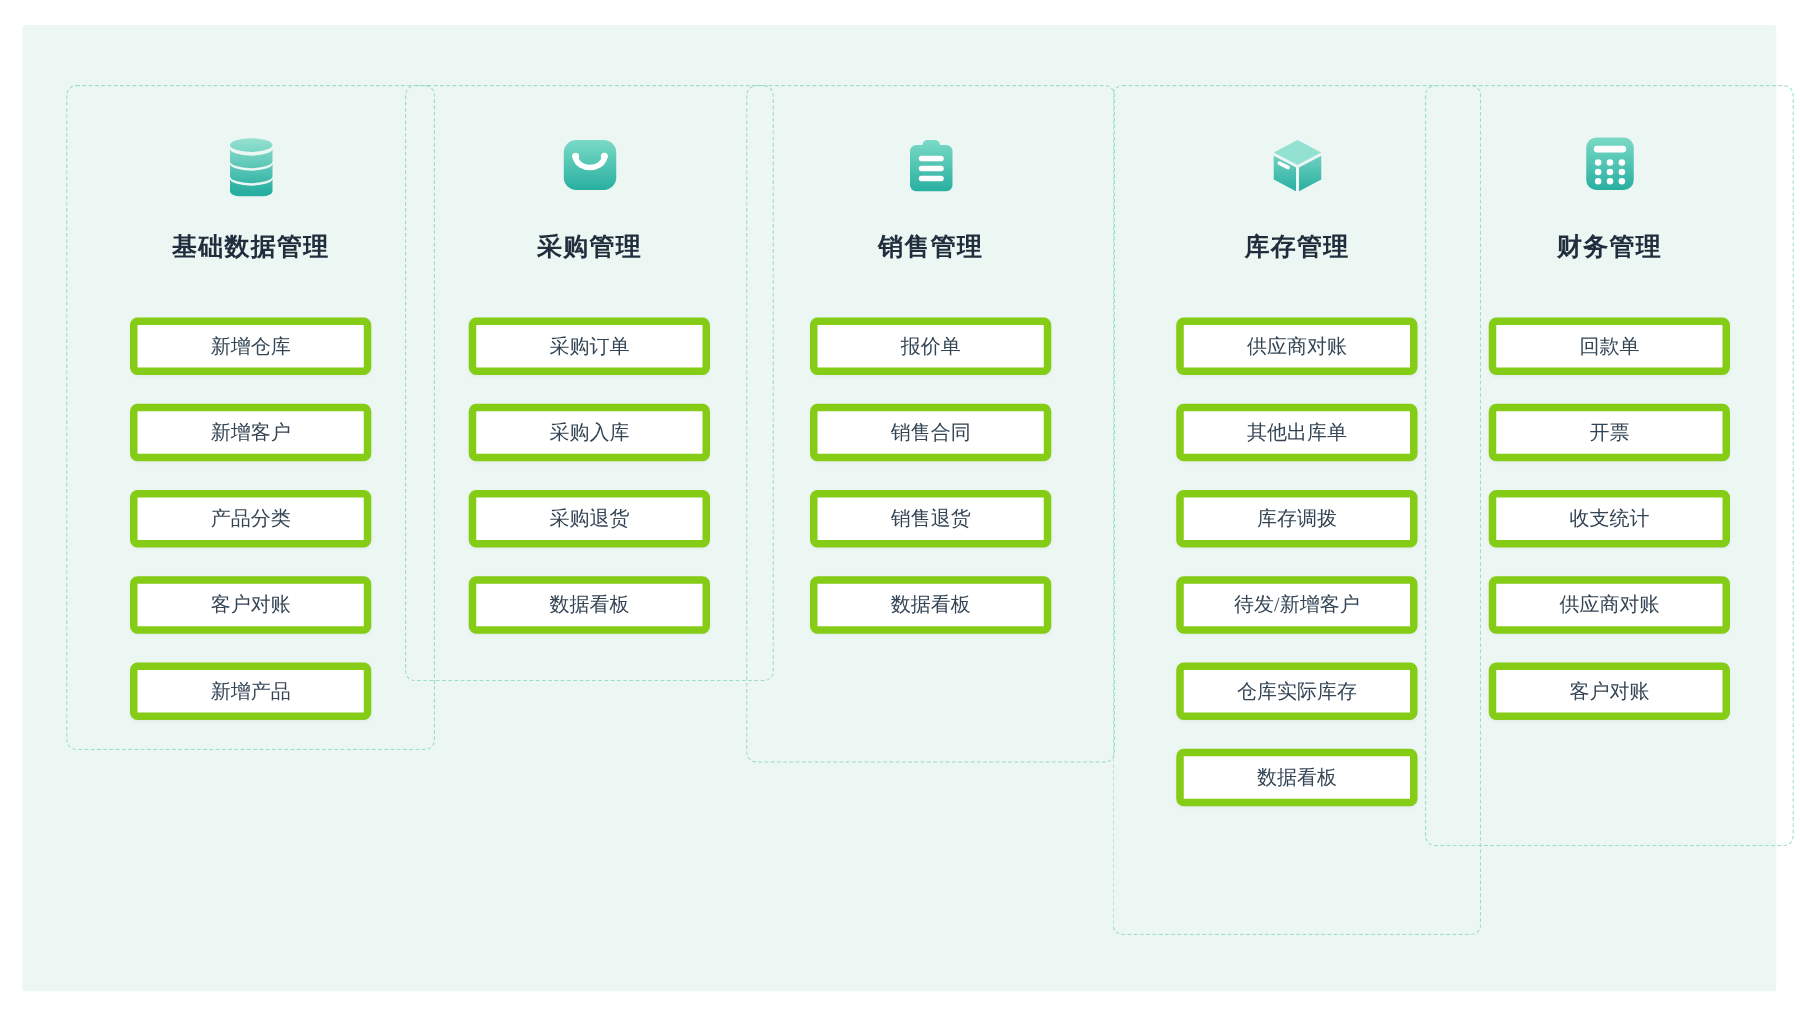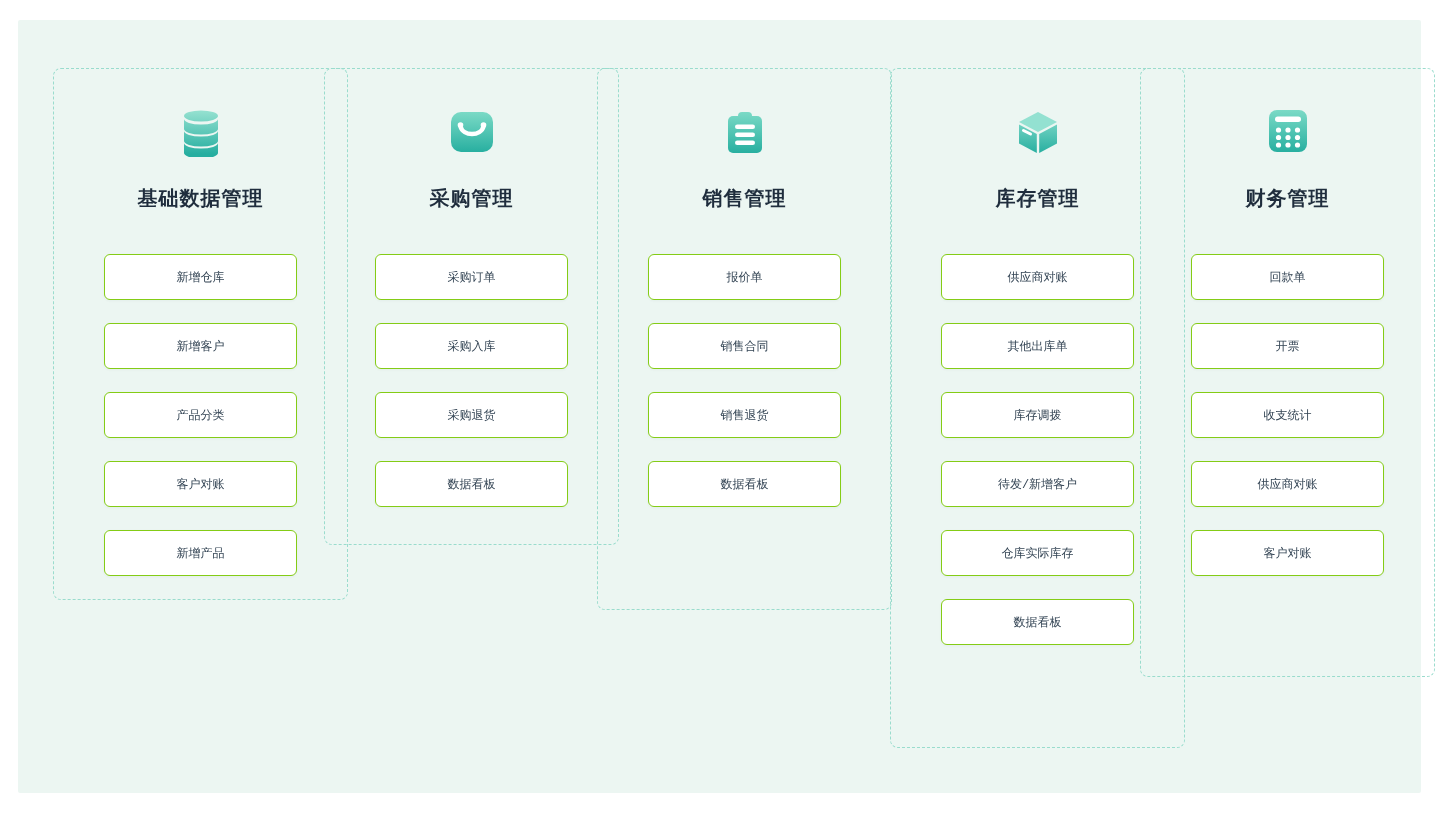--- a/index.html
+++ b/index.html
@@ -17,23 +17,23 @@
   .col-4{left:890px;top:68px;height:680px;}
   .col-5{left:1140px;top:68px;height:609px;}
   .icon-wrap{margin-top:36px;width:52px;height:52px;display:flex;align-items:center;justify-content:center;}
   .card-title{
     margin:30px 0 0 0;font-size:20px;line-height:22px;font-weight:700;
     color:#1f2d3d;letter-spacing:1px;
   }
   .items{display:flex;flex-direction:column;gap:23px;margin-top:45px;}
   .item-btn{
     width:193px;height:46px;box-sizing:border-box;
-    background:#ffffff;border:1px solid #84cc16;border-radius:6px;
+    background:#ffffff;border:6px solid #84cc16;border-radius:6px;
     box-shadow:0 1px 3px rgba(30,60,60,0.04);
-    font-family:Liberation Mono, monospace;font-size:12px;color:#334454;
+    font-family:Liberation Serif, serif;font-size:16px;color:#334454;
     display:flex;align-items:center;justify-content:center;
     cursor:pointer;padding:0;
   }
 </style>
 </head>
 <body>
 
 <div class="canvas">
   <div class="panel"></div>
 

